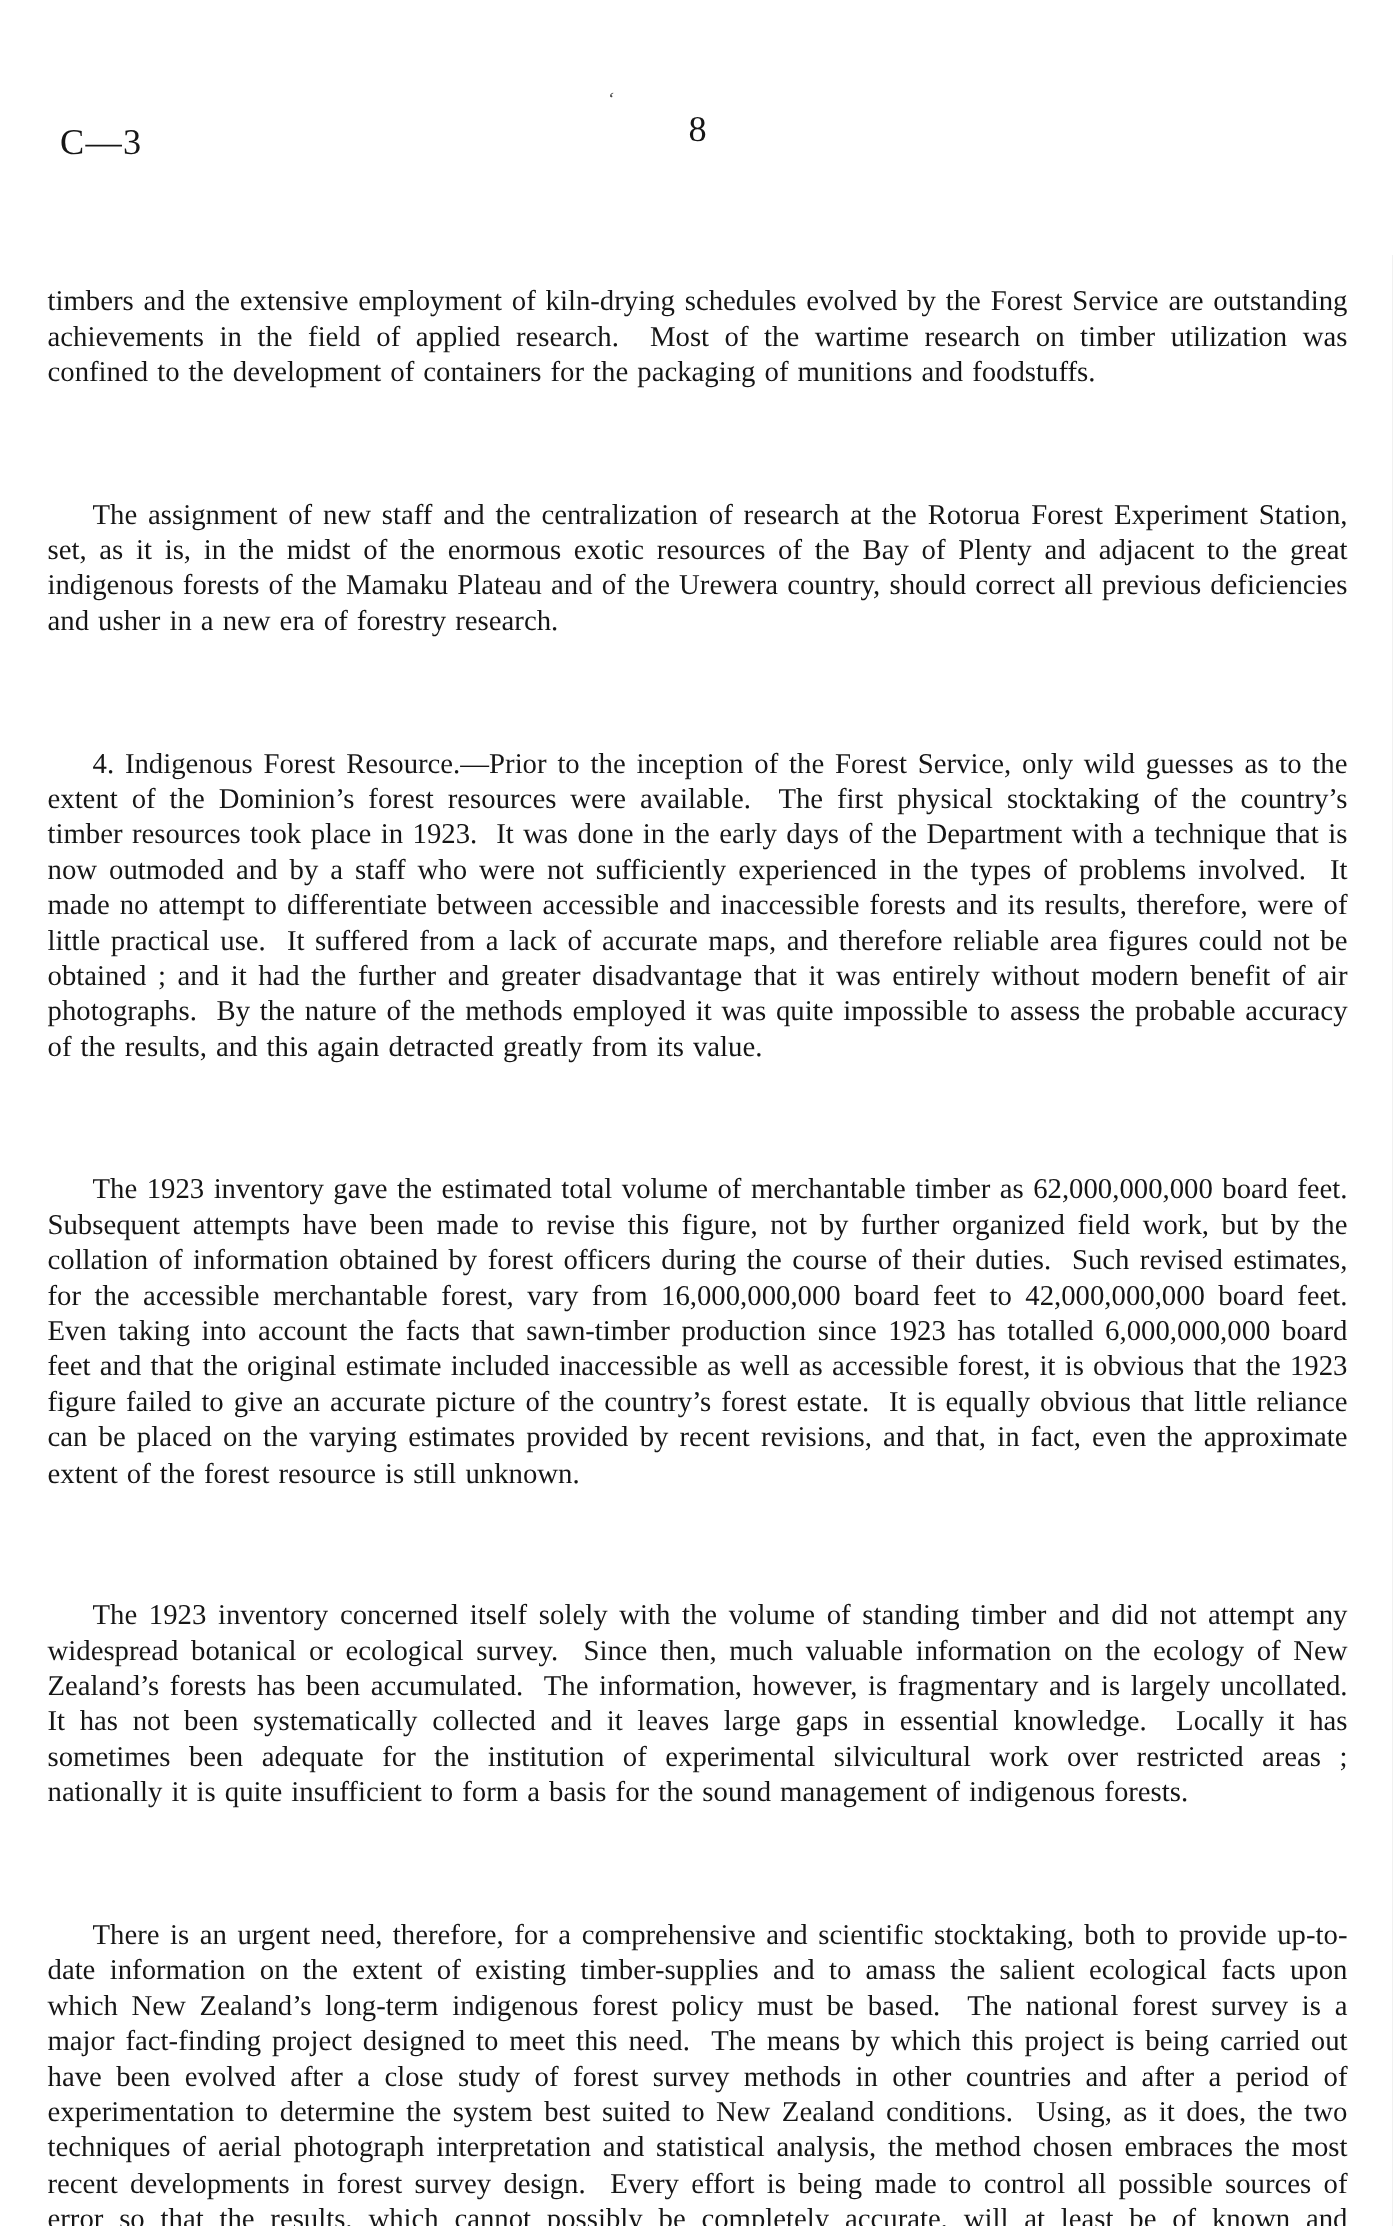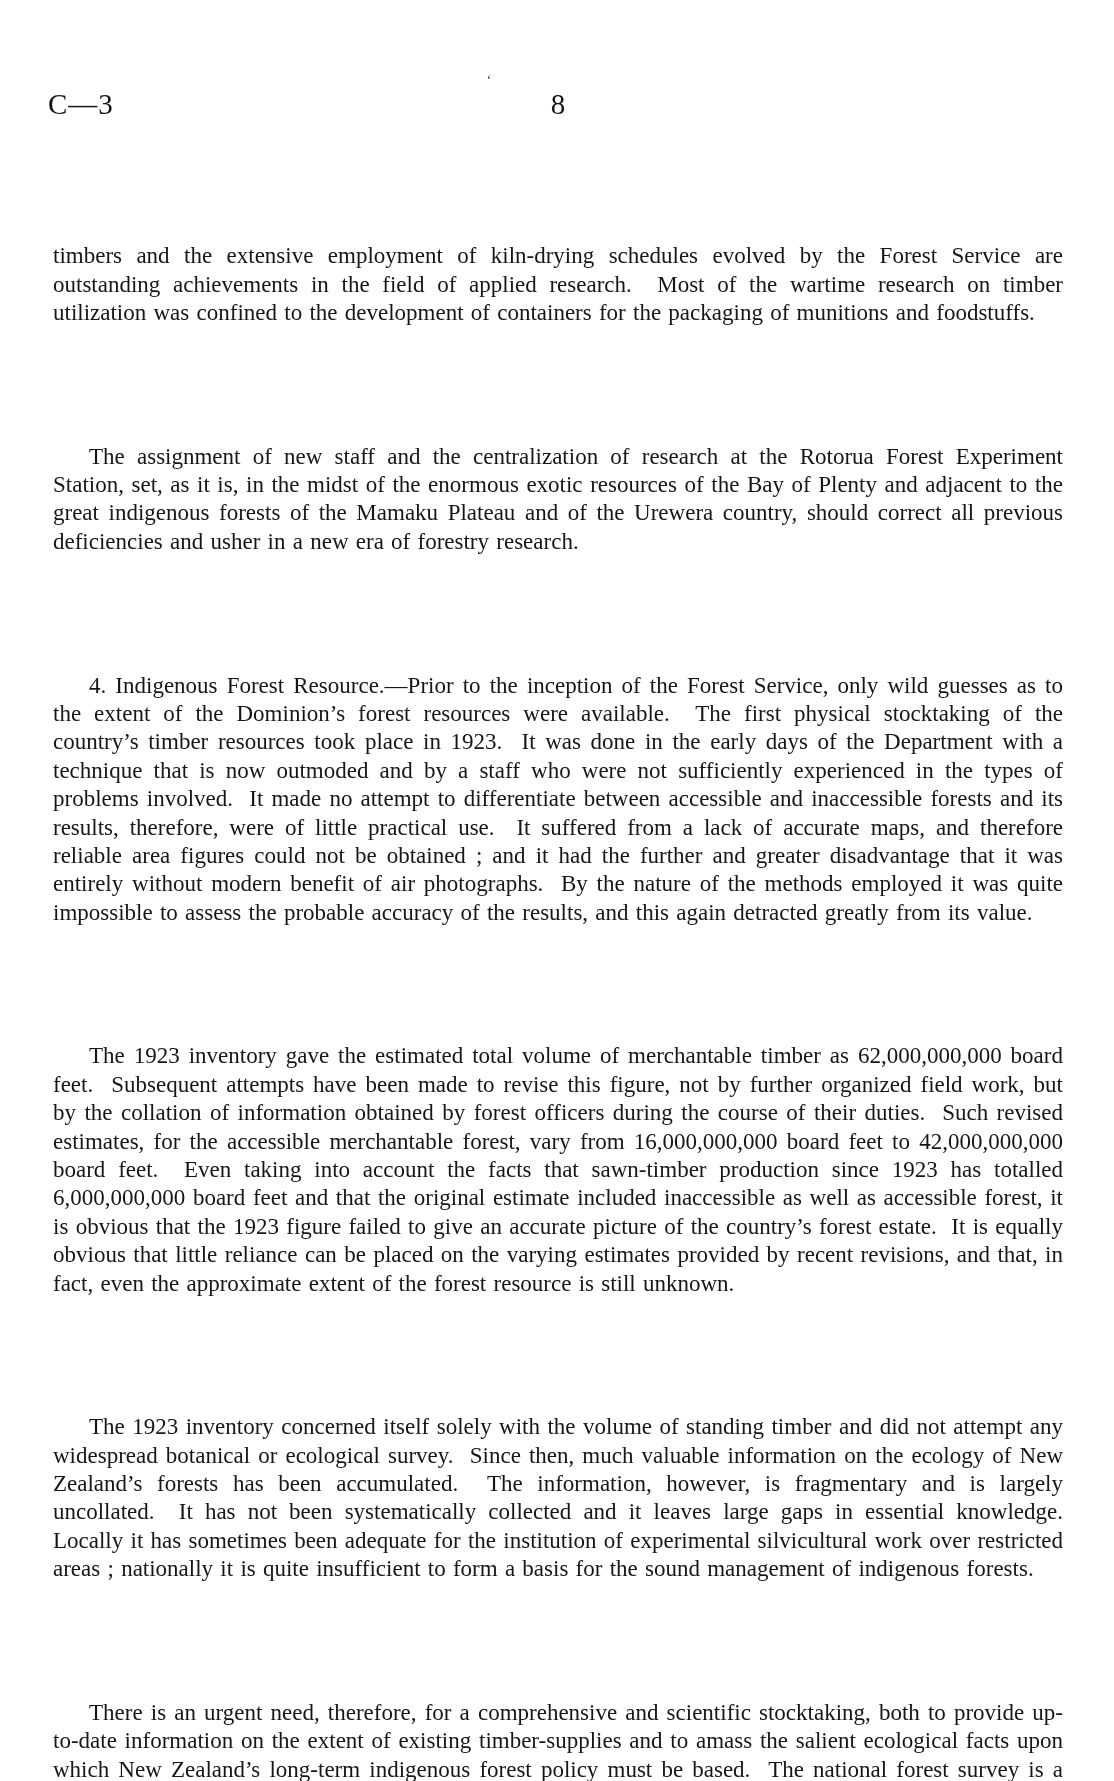--- a/index.html
+++ b/index.html
@@ -21,21 +21,21 @@
     position: absolute;
     top: 88px;
     left: 48px;
     right: 36px;
     height: 40px;
     font-size: 29px;
   }
   .report-code {
     position: absolute;
     left: 0;
-    top: 0;
+    top: 10px;
     letter-spacing: 1px;
     text-align: center;
   }
   .page-number {
     position: absolute;
     left: 0;
     right: 10px;
     top: 0;
     text-align: center;
   }
@@ -52,21 +52,21 @@
     top: 142px;
     left: 38px;
     width: 1040px;
     font-size: 23px;
     line-height: 28.4px;
     text-align: justify;
     word-spacing: 1.5px;
     white-space: pre-wrap;
   }
   .document-body p {
-    margin: 15px;
+    margin: 0;
     padding: 0;
   }
   .document-body p.indent {
     text-indent: 36px;
   }
   .italic {
   }
 </style>
 </head>
 <body>

